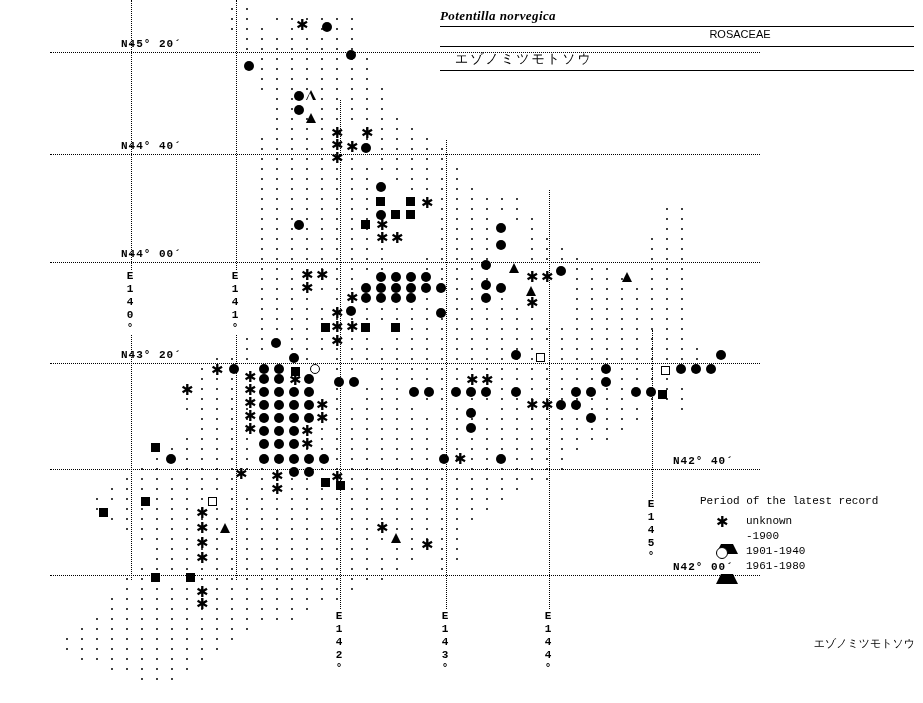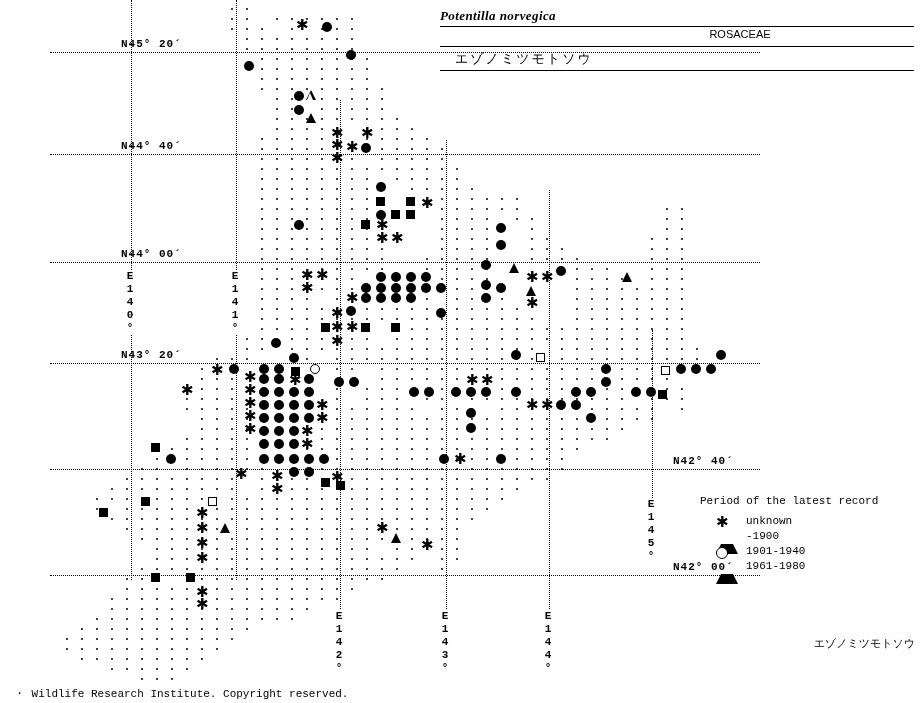--- a/index.html
+++ b/index.html
@@ -1602,18 +1602,17 @@
       <div class="legend-row">
         <div class="sym sym-open-circle legend-sym"></div>
         <div class="legend-label">1901-1940</div>
       </div>
       <div class="legend-row">
         <div class="sym sym-filled-triangle legend-sym"></div>
         <div class="legend-label">1961-1980</div>
       </div>
     </div>
 
-  <div class="abs" id="credit">・ Wildlife Research Institute. Copyright reserved.</div>
   <div class="abs" id="meta">
     <div>エゾノミツモトソウ</div>
   </div>
 
 </div>
 
 </body></html>

